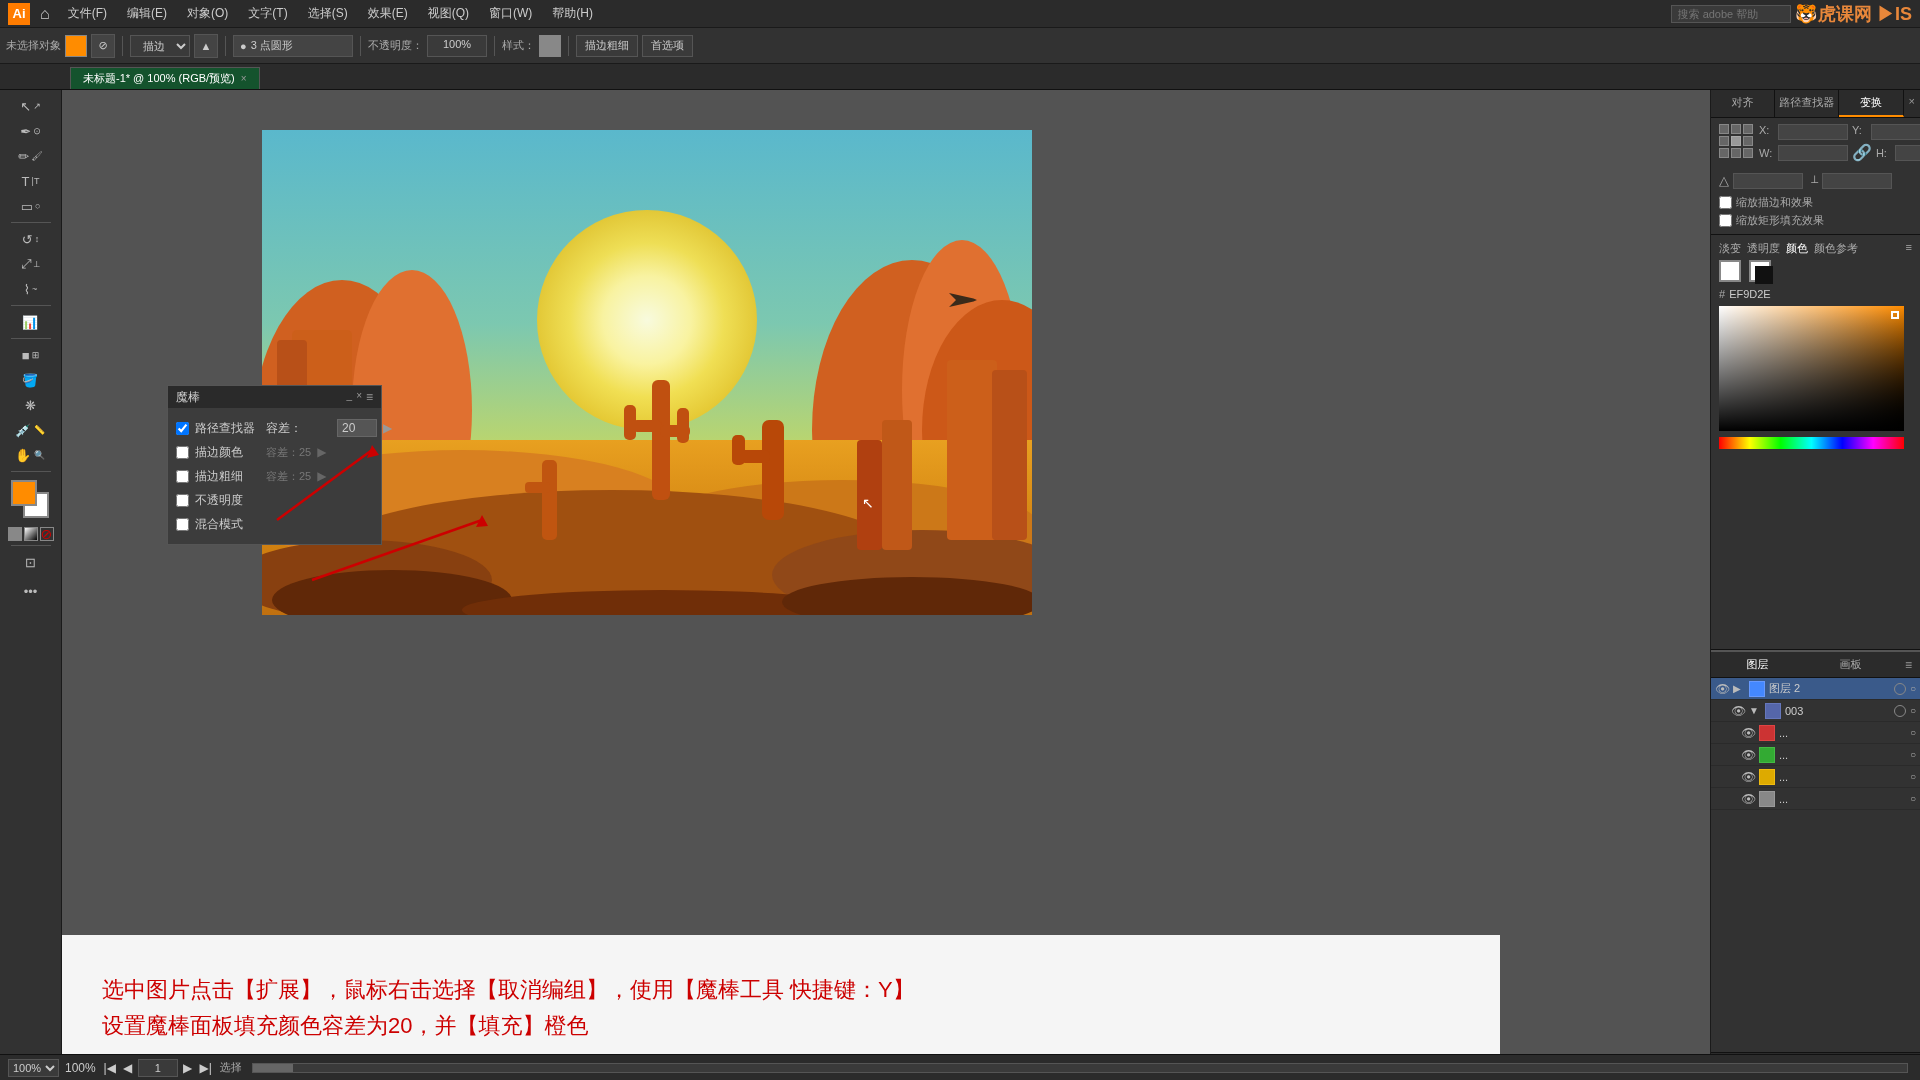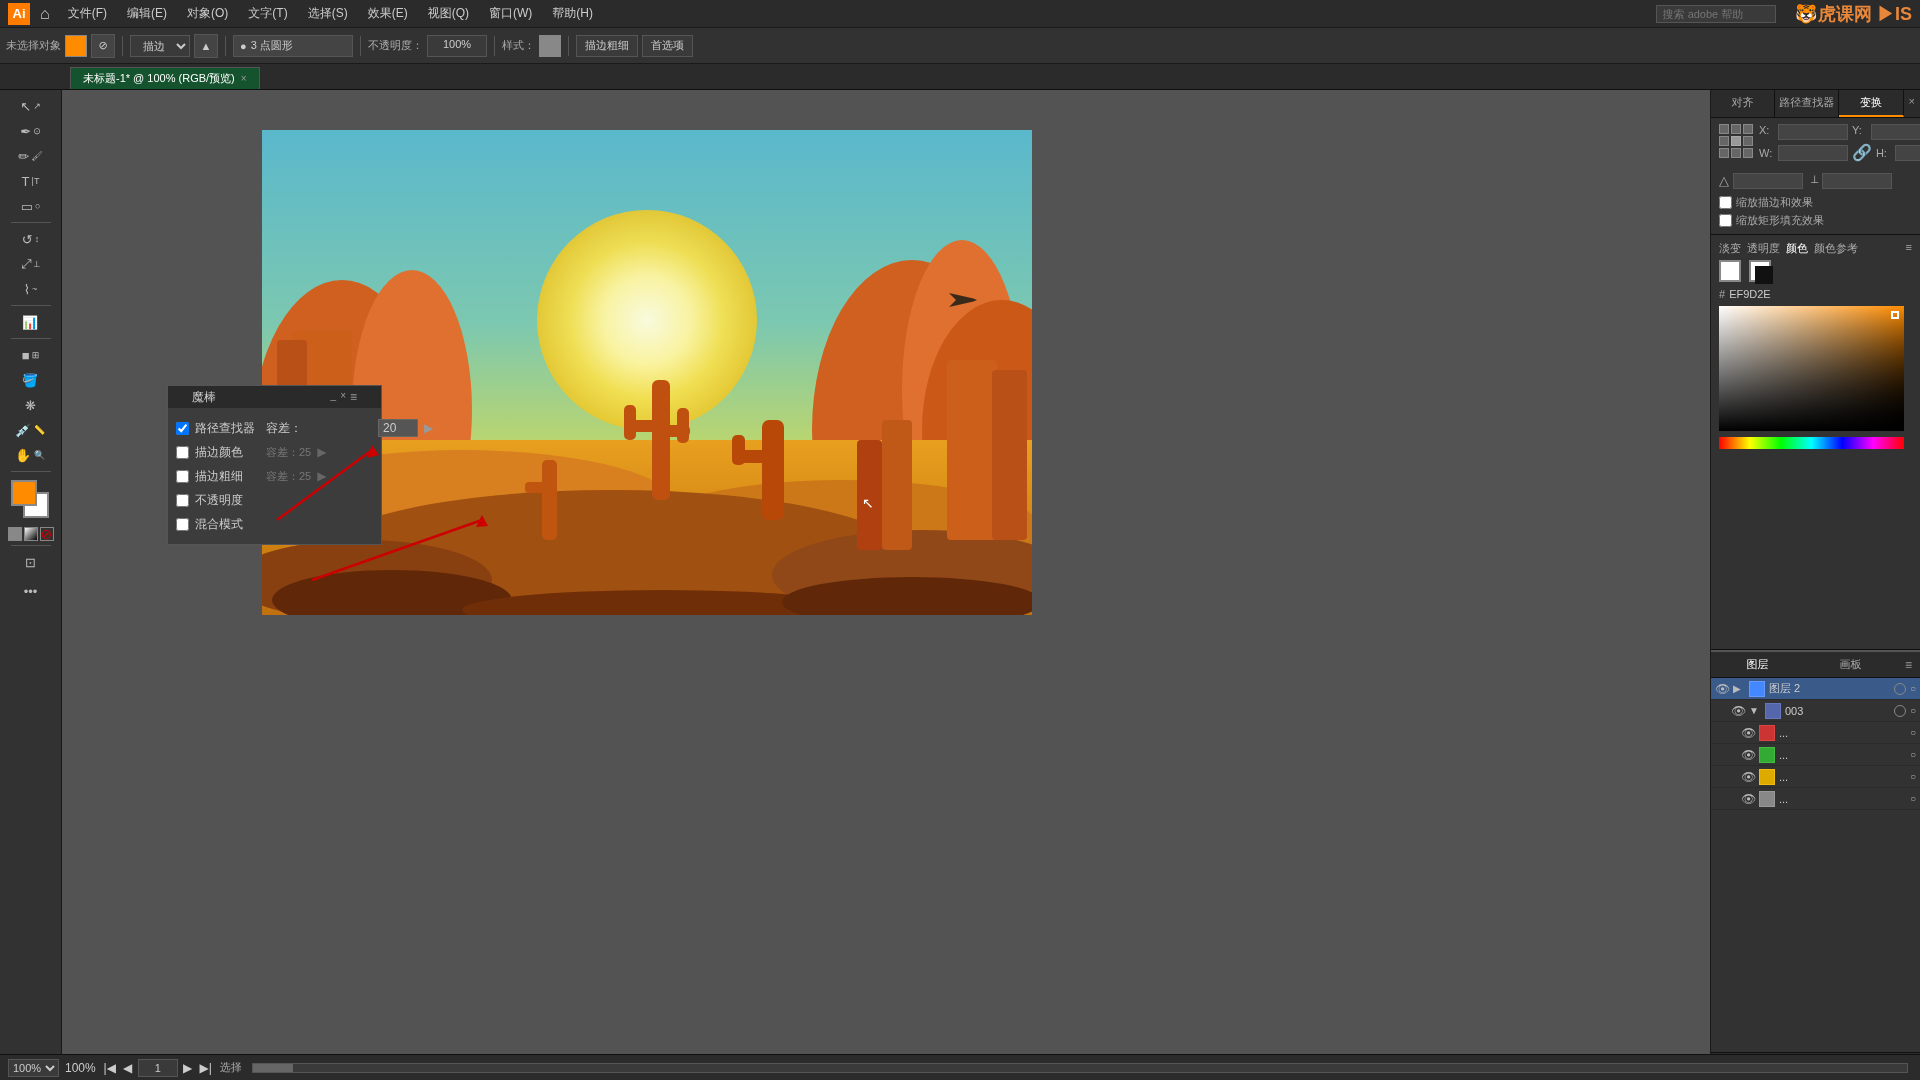--- a/index.html
+++ b/index.html
@@ -8,21 +8,21 @@
     
     #menu-bar {
       width: 100%; height: 28px; background: #2b2b2b; display: flex; align-items: center;
       padding: 0 8px; gap: 4px; border-bottom: 1px solid #1a1a1a;
     }
     .menu-logo { width: 22px; height: 22px; background: #FF7C00; display: flex; align-items: center; justify-content: center; color: white; font-weight: bold; font-size: 13px; margin-right: 6px; }
     .menu-home { color: #ccc; font-size: 16px; margin-right: 6px; }
     .menu-item { color: #ccc; font-size: 12px; padding: 2px 8px; cursor: pointer; }
     .menu-search { margin-left: auto; display: flex; align-items: center; gap: 4px; color: #999; font-size: 11px; }
     .menu-search input { background: #3a3a3a; border: 1px solid #555; color: #ccc; padding: 2px 6px; font-size: 11px; width: 120px; }
-    .watermark { color: #e8873a; font-size: 18px; font-weight: bold; margin-left: 16px; }
+    .watermark { color: #e8873a; font-size: 18px; font-weight: bold; margin-left: 1px; }
 
     
     #toolbar {
       width: 100%; height: 36px; background: #323232; display: flex; align-items: center;
       padding: 0 6px; gap: 4px; border-bottom: 1px solid #1a1a1a;
     }
     .tb-label { color: #aaa; font-size: 11px; }
     .tb-color-box { width: 22px; height: 22px; background: #FF8C00; border: 1px solid #888; }
     .tb-icon-btn { width: 24px; height: 24px; background: #444; border: 1px solid #555; display: flex; align-items: center; justify-content: center; color: #ccc; font-size: 11px; cursor: pointer; }
     .tb-select { background: #3a3a3a; border: 1px solid #555; color: #ccc; font-size: 11px; padding: 2px 8px; height: 22px; }
@@ -61,29 +61,29 @@
       flex: 1; background: #535353; overflow: hidden; position: relative; display: flex; flex-direction: column; align-items: center; justify-content: flex-start; padding: 20px;
     }
 
     
     #canvas-container { position: relative; margin-top: 10px; }
 
     
     #magic-wand-panel {
       position: absolute; left: 100px; top: 300px; width: 215px; background: #3c3c3c; border: 1px solid #555; z-index: 20;
     }
-    .panel-title-bar { background: #2a2a2a; height: 22px; display: flex; align-items: center; justify-content: space-between; padding: 0 24px; }
+    .panel-title-bar { background: #2a2a2a; height: 22px; display: flex; align-items: center; justify-content: space-between; padding: 0 8px; }
     .panel-controls { display: flex; gap: 4px; }
     .panel-ctrl-btn { color: #999; font-size: 10px; cursor: pointer; }
     .panel-menu-icon { color: #999; font-size: 12px; }
     .panel-body { padding: 8px; }
     .panel-row { display: flex; align-items: center; gap: 6px; height: 24px; }
     .panel-checkbox { width: 13px; height: 13px; }
     .panel-row-label { color: #ccc; font-size: 12px; min-width: 65px; }
-    .panel-tolerance-input { background: #555; border: 1px solid #666; color: #ccc; width: 40px; font-size: 12px; padding: 1px 4px; margin-left: 41px; }
+    .panel-tolerance-input { background: #555; border: 1px solid #666; color: #ccc; width: 40px; font-size: 12px; padding: 1px 4px; }
     .panel-arrow { color: #999; font-size: 12px; }
 
     
     #instruction-box {
       position: absolute; bottom: 0; left: 0; right: 0; height: 140px; background: #f5f5f5;
       display: flex; align-items: center; padding: 20px 40px;
     }
     .instruction-text { color: #cc0000; font-size: 22px; line-height: 1.6; }
     .rp-tabs { display: flex; background: #2b2b2b; border-bottom: 1px solid #111; }
     .rp-tab { flex: 1; text-align: center; padding: 5px 2px; font-size: 11px; color: #aaa; cursor: pointer; border-right: 1px solid #111; }
@@ -381,20 +381,26 @@
 
     <svg style="position:absolute; top:0; left:0; width:100%; height:100%; pointer-events:none; z-index:25;">
 
       <line x1="215" y1="430" x2="310" y2="360" stroke="#cc0000" stroke-width="2.5"></line>
       <polygon points="310,355 305,368 317,365" fill="#cc0000"></polygon>
 
       <line x1="250" y1="490" x2="420" y2="430" stroke="#cc0000" stroke-width="2.5"></line>
       <polygon points="420,425 414,437 426,436" fill="#cc0000"></polygon>
     </svg>
 
+    <div id="instruction-box" style="position:absolute; bottom:0; left:0; right:210px; height:145px; background:#f5f5f5; display:flex; align-items:center; padding:20px 40px;">
+      <div>
+        <div class="instruction-text">选中图片点击【扩展】，鼠标右击选择【取消编组】，使用【魔棒工具 快捷键：Y】</div>
+        <div class="instruction-text">设置魔棒面板填充颜色容差为20，并【填充】橙色</div>
+      </div>
+    </div>
   </div>
 
   <div id="right-panel-area" style="width:210px; background:#323232; border-left:1px solid #1a1a1a; display:flex; flex-direction:column; flex-shrink:0; position:relative;">
 
     <div style="height:560px; border-bottom:1px solid #111;">
       <div class="rp-tabs">
         <div class="rp-tab">对齐</div>
         <div class="rp-tab">路径查找器</div>
         <div class="rp-tab active">变换</div>
         <span style="color:#999; font-size:11px; padding:5px;">×</span>

